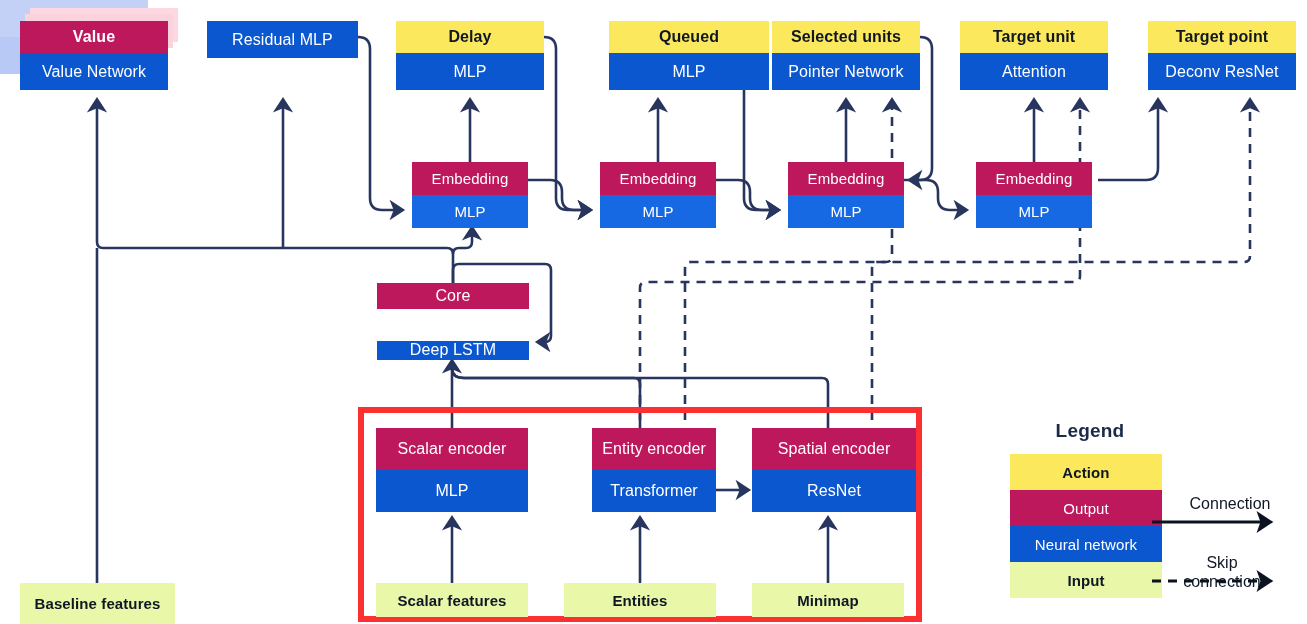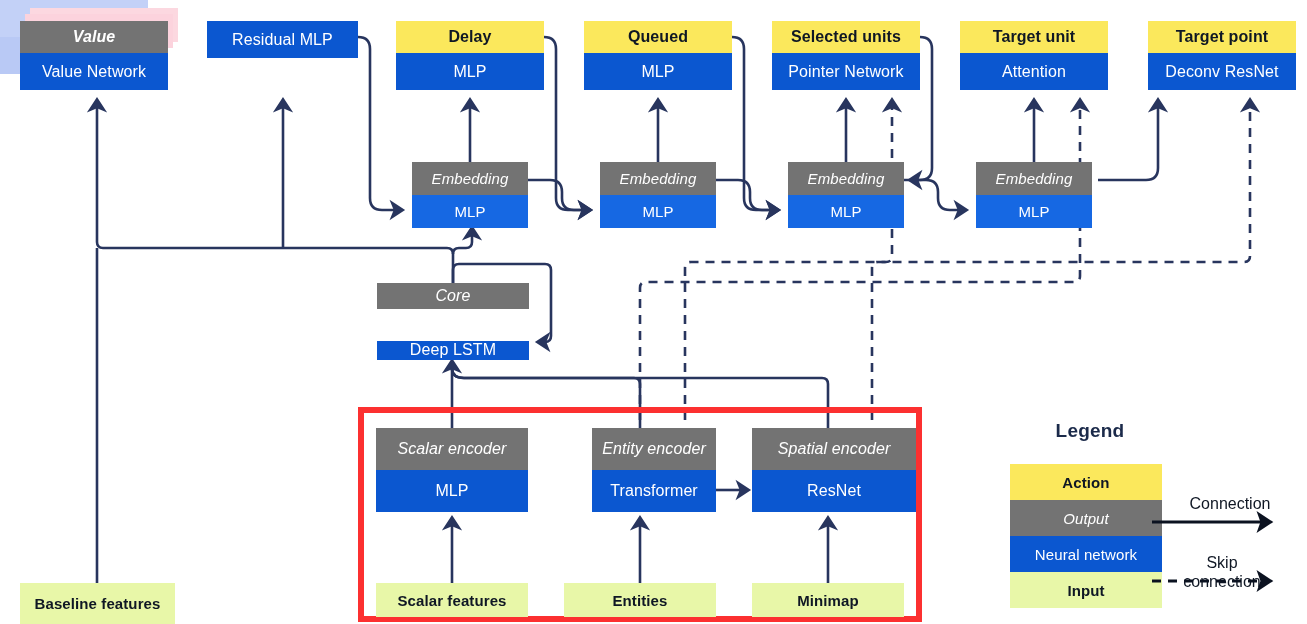--- a/index.html
+++ b/index.html
@@ -36,21 +36,21 @@
     align-items: center;
     justify-content: center;
     box-sizing: border-box;
     white-space: nowrap;
     letter-spacing: 0.1px;
   }
   .seg.head {
     font-weight: 700;
   }
   .c-action  { background: #fbe85c; color: #0f1724; }
-  .c-output  { background: #737373; color: #ffffff; font-style: italic; }
+  .c-output  { background: #be185d; color: #ffffff; }
   .c-nn      { background: #0b57d0; color: #ffffff; }
   .c-nn2     { background: #1668e3; color: #ffffff; }
   .c-input   { background: #e8f7a8; color: #0f1724; }
 
   .shadow1, .shadow2 {
     position: absolute;
     z-index: 1;
   }
   .shadow1 { background: #fcd3dd; }
   .shadow2 { background: #fcd8e0; }
@@ -178,21 +178,21 @@
 
   <div class="node" style="left:207px; top:21px; width:151px; height:69px;">
     <div class="seg c-nn" style="height:37px; font-size:16px;">Residual MLP</div>
   </div>
 
   <div class="node" style="left:396px; top:21px; width:148px; height:69px;">
     <div class="seg head c-action" style="height:32px; font-size:16px;">Delay</div>
     <div class="seg c-nn" style="height:37px; font-size:16px;">MLP</div>
   </div>
 
-  <div class="node" style="left:584px; top:21px; width:148px; height:69px;">
+  <div class="node" style="left:609px; top:21px; width:160px; height:69px;">
     <div class="seg head c-action" style="height:32px; font-size:16px;">Queued</div>
     <div class="seg c-nn" style="height:37px; font-size:16px;">MLP</div>
   </div>
 
   <div class="node" style="left:772px; top:21px; width:148px; height:69px;">
     <div class="seg head c-action" style="height:32px; font-size:16px;">Selected units</div>
     <div class="seg c-nn" style="height:37px; font-size:16px;">Pointer Network</div>
   </div>
 
   <div class="node" style="left:960px; top:21px; width:148px; height:69px;">
@@ -258,21 +258,21 @@
   <div class="node" style="left:564px; top:583px; width:152px; height:34px;">
     <div class="seg c-input" style="height:34px; font-size:15px; font-weight:700;">Entities</div>
   </div>
 
   <div class="node" style="left:752px; top:583px; width:152px; height:34px;">
     <div class="seg c-input" style="height:34px; font-size:15px; font-weight:700;">Minimap</div>
   </div>
 
   <div class="legend-title" style="left:1090px; top:420px; transform:translateX(-50%);">Legend</div>
 
-  <div class="legend-box" style="left:1010px; top:464px; width:152px; height:144px;border-radius:18px;">
+  <div class="legend-box" style="left:1010px; top:454px; width:152px; height:144px;border-radius:18px;">
     <div class="seg c-action" style="height:36px; font-weight:700;">Action</div>
     <div class="seg c-output" style="height:36px;">Output</div>
     <div class="seg c-nn" style="height:36px;">Neural network</div>
     <div class="seg c-input" style="height:36px; font-weight:700;">Input</div>
   </div>
 
   <div class="lg-label" style="left:1230px; top:494px; transform:translateX(-50%); white-space:nowrap;">Connection</div>
 
   <div class="lg-label" style="left:1222px; top:553px; transform:translateX(-50%); white-space:nowrap;">Skip</div>
   <div class="lg-label" style="left:1222px; top:572px; transform:translateX(-50%); white-space:nowrap;">connection</div>

